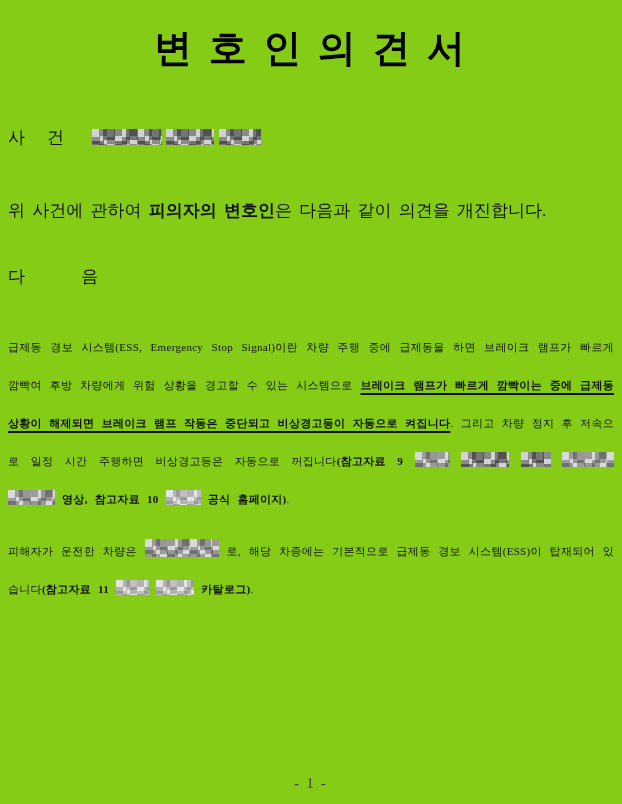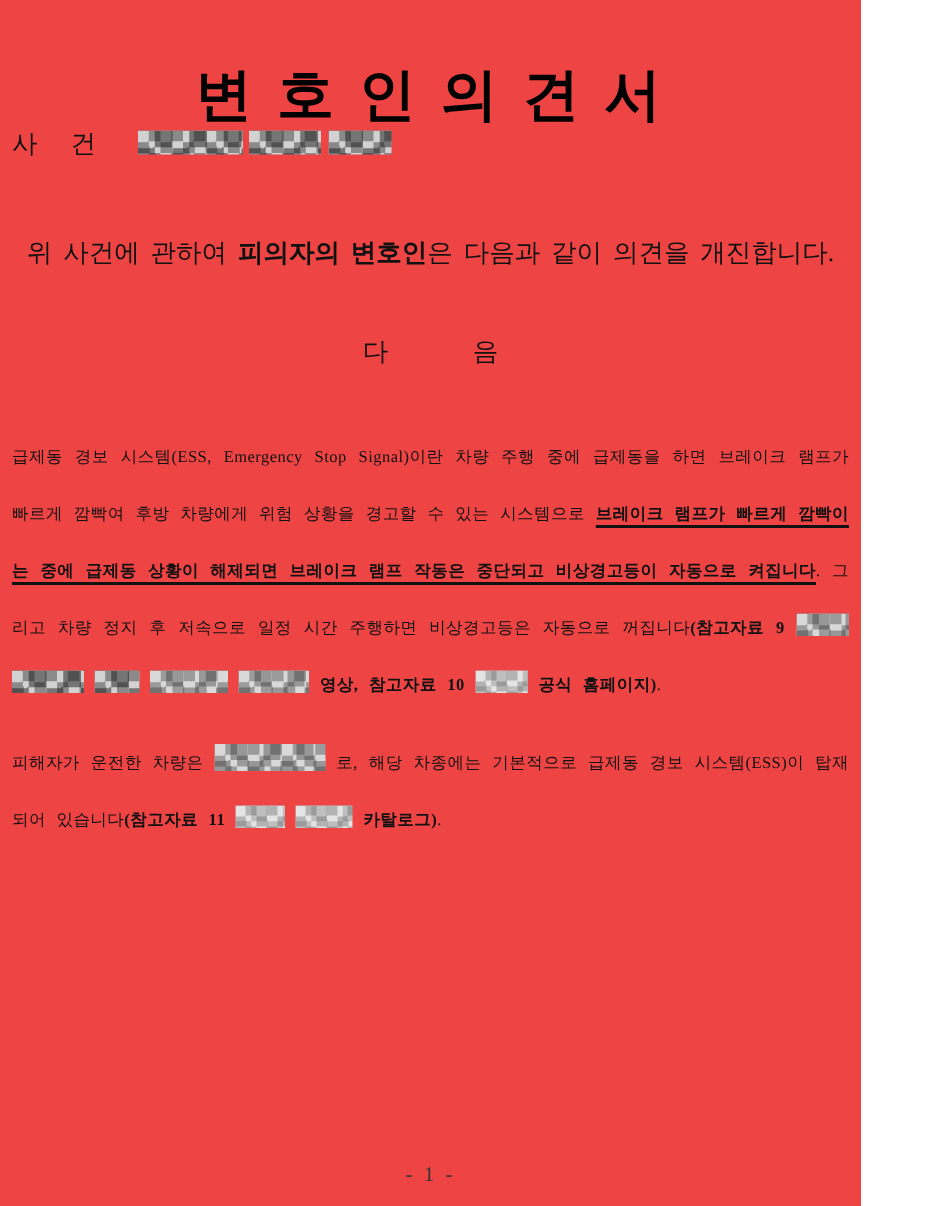--- a/index.html
+++ b/index.html
@@ -1,50 +1,50 @@
 <!DOCTYPE html>
 <html><head>
 <meta charset="utf-8">
 <style>
   html,body{margin:0;padding:0;background:#ffffff;}
   #page{
     position:relative;
-    width:574px;height:804px;
-    background:#ef4444;
+    width:622px;height:804px;
+    background:#84cc16;
     color:#111111;
     font-family:"Liberation Serif","DejaVu Serif",serif;
     overflow:hidden;
     box-sizing:border-box;
-    padding:16px 8px;
+    padding:0 8px;
   }
   .title{
     margin:26px 0 0 0;
     text-align:center;
     font-family:"Liberation Sans","DejaVu Sans",sans-serif;
     font-weight:bold;
     font-size:38px;
     line-height:44px;
     letter-spacing:3px;
     color:#000000;
     white-space:nowrap;
   }
-  .case-rows{}
+  .case-rows{margin-top:58px;}
   .case-row{line-height:20px;margin-bottom:13px;font-size:17px;}
   .case-label{
     display:inline-block;
     width:56px;
     text-align:justify;
     text-align-last:justify;
     vertical-align:top;
   }
   .case-value{display:inline-block;margin-left:28px;vertical-align:top;}
-  .intro{margin-top:52px;font-size:17px;line-height:22px;word-spacing:3px;text-align:center;}
+  .intro{margin-top:52px;font-size:17px;line-height:22px;word-spacing:3px;}
   .daum{
     margin-top:44px;
-    text-align:center;
+    text-align:left;
     font-size:17px;
     line-height:22px;
     word-spacing:52px;
   }
   .para{
     margin-top:40px;
     font-size:11px;
     line-height:38px;
     text-align:justify;
     word-spacing:4px;

